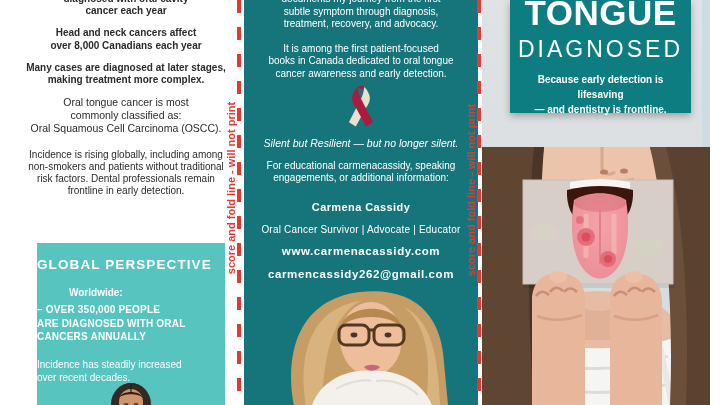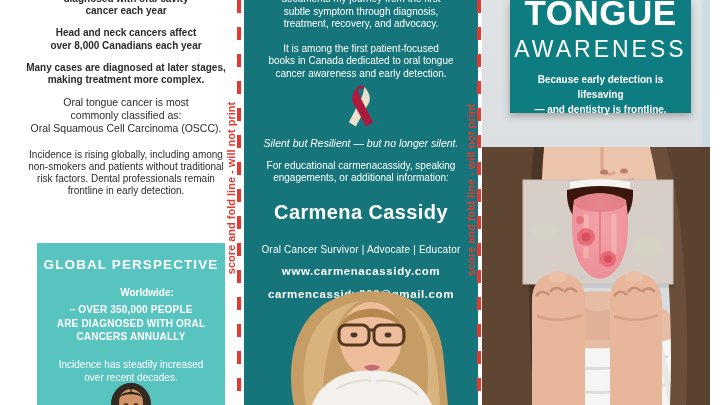--- a/index.html
+++ b/index.html
@@ -14,21 +14,21 @@
   .stat{font-size:10px;line-height:1.22;margin:0;}
   .stat.w700{font-weight:700;}
   .stat.w600{font-weight:600;}
   .stat.m1{margin-top:-7px;}
   .stat.m2{margin-top:12px;}
   .stat.m3{margin-top:10px;}
   .stat.m4{margin-top:10px;}
   .stat.m5{margin-top:10px;font-size:10.5px;}
   .stat.m6{margin-top:14px;}
 
-  .global-box{position:absolute;left:29px;top:243px;width:188px;height:162px;background:#58c4c0;color:#ffffff;text-align:center;overflow:hidden;}
+  .global-box{position:absolute;left:29px;top:243px;width:188px;height:162px;background:#58c4c0;color:#ffffff;text-align:left;overflow:hidden;}
   .global-title{margin:14px 0 0;font-size:13.5px;font-weight:700;letter-spacing:1.1px;}
   .global-lead{margin:15px 0 0;font-size:10px;font-weight:600;padding-left:32px;}
   .global-highlight{margin:5px 0 0;font-size:10px;font-weight:700;line-height:1.35;letter-spacing:.2px;}
   .global-note{margin:14px 0 0;font-size:10px;line-height:1.3;}
   .global-photo{position:absolute;left:50%;bottom:-2px;transform:translateX(-50%);}
 
   
   .fold-dash{position:absolute;top:0;width:4px;height:405px;z-index:40;
     background:repeating-linear-gradient(180deg,#e23a32 0 13px,transparent 13px 27px);}
   .fold-dash.d1{left:237px;}
@@ -40,21 +40,21 @@
 
   
   .panel-mid{position:absolute;left:244px;top:0;width:234px;height:405px;background:#15757b;color:#ffffff;}
   .mid-text{position:absolute;left:0;top:0;width:100%;padding:0 9px;text-align:center;}
   .mid-p{font-size:10px;line-height:1.25;margin:0;}
   .mid-p.m1{margin-top:-7px;}
   .mid-p.m2{margin-top:12px;}
   .ribbon-wrap{margin-top:5px;height:45px;display:flex;justify-content:center;}
   .tagline{margin-top:7px;font-size:10.5px;font-style:italic;}
   .contact-intro{margin-top:9px;font-size:10px;line-height:1.25;}
-  .person-name{margin-top:16px;font-size:20px;font-weight:700;letter-spacing:.4px;}
+  .person-name{margin-top:16px;font-size:11px;font-weight:700;letter-spacing:.4px;}
   .person-roles{margin-top:4px;font-size:10px;letter-spacing:.2px;}
   .contact-web{margin-top:9px;font-size:11.5px;font-weight:600;letter-spacing:.6px;}
   .contact-email{margin-top:3px;font-size:11.5px;font-weight:600;letter-spacing:.6px;}
   .carmena-photo{position:absolute;left:32px;top:285px;}
 
   
   .panel-right{position:absolute;left:482px;top:0;width:228px;height:405px;background:#dcdfe1;}
   .title-box{position:absolute;left:510px;top:0;width:181px;height:113px;background:#0d7d81;color:#ffffff;
     text-align:center;z-index:30;box-shadow:0 3px 7px rgba(40,40,40,.35);}
   .title-big{margin:0;font-size:35px;line-height:1.02;font-weight:800;letter-spacing:.5px;}
@@ -213,21 +213,21 @@
         <path d="M132,316 Q154,324 176,315" fill="none" stroke="#d8a186" stroke-width="2.5"></path>
         <ellipse cx="76" cy="277" rx="9" ry="6" fill="#edc0a5"></ellipse>
         <ellipse cx="152" cy="277" rx="9" ry="6" fill="#edc0a5"></ellipse>
       </g>
     </svg>
 
     
   </div>
   <div class="title-box">
     <h1 class="title-big first">TONGUE</h1>
-    <h2 class="title-light">AWARENESS</h2>
+    <h2 class="title-light">DIAGNOSED</h2>
     <p class="title-sub pre">Because early detection is lifesaving
 — and dentistry is frontline.</p>
   </div>
 
   <div class="fold-dash d1"></div>
   <div class="fold-dash d2"></div>
   <div class="fold-text t1">score and fold line - will not print</div>
   <div class="fold-text t2">score and fold line - will not print</div>
 </div>
 

